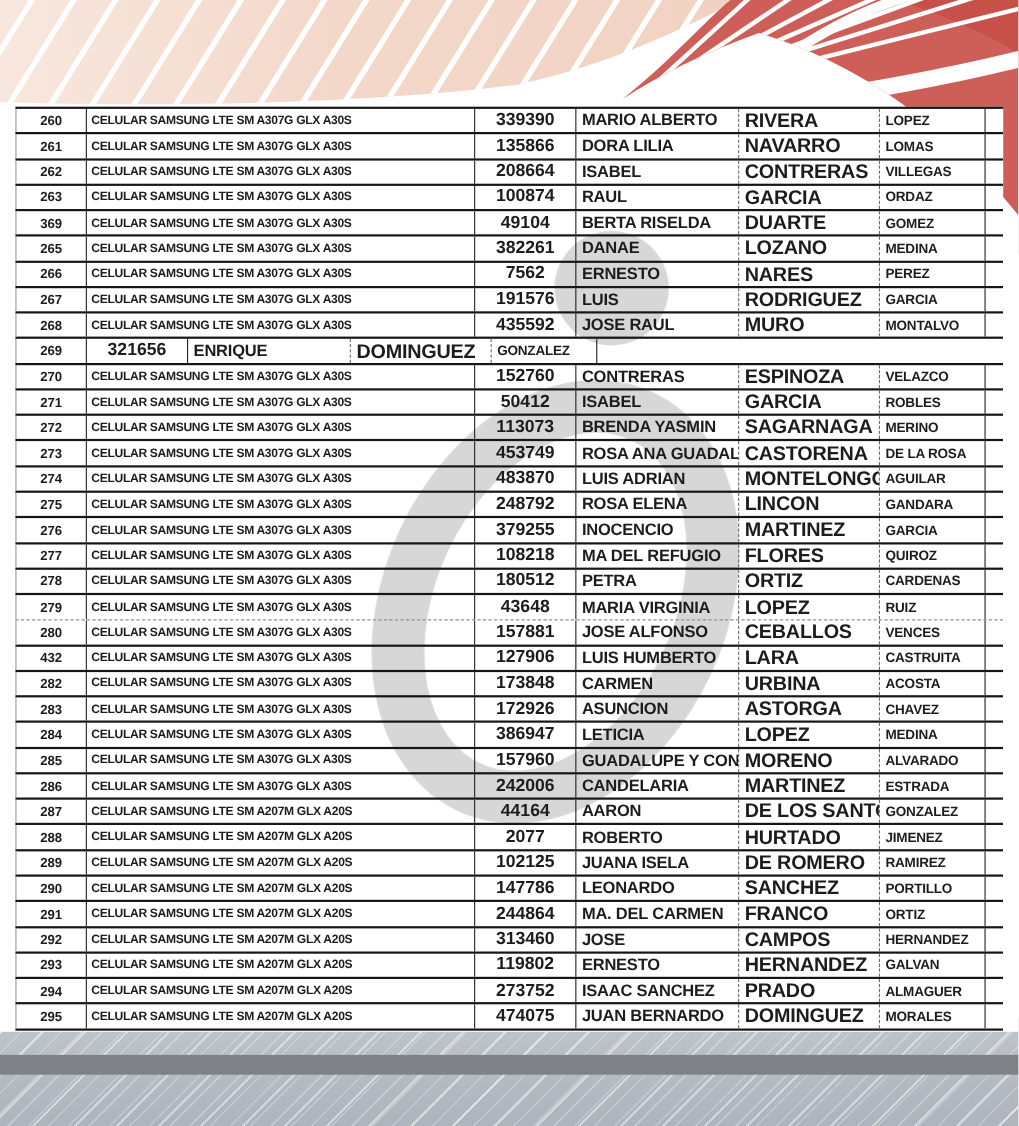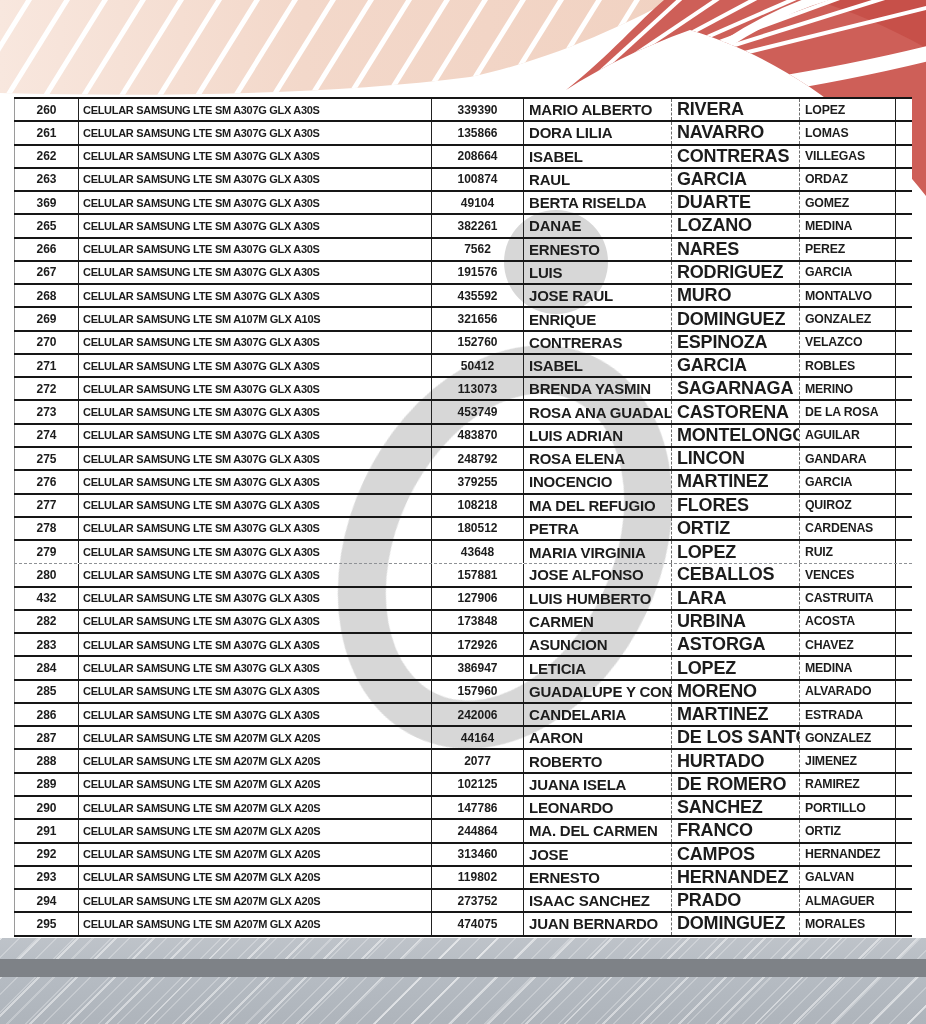--- a/index.html
+++ b/index.html
@@ -37,21 +37,21 @@
   }
   .t-row.page-break{border-bottom:1.5px dashed #8f9296;}
   .cell{
     box-sizing:border-box;height:100%;display:flex;align-items:center;
     color:#1c1c1c;font-weight:700;overflow:hidden;white-space:nowrap;
   }
   .c-num {width:65px; justify-content:center; font-size:12px;
           border-left:1px solid #9a9a9a; border-right:1.6px solid #222;}
   .c-desc{width:353px; padding-left:4px; font-size:11px; letter-spacing:-0.3px;
           border-right:1.6px solid #222;}
-  .c-id  {width:92px; justify-content:center; font-size:12px;
+  .c-id  {width:92px; justify-content:center; font-size:16px;
           border-right:1.4px solid #222;}
   .c-first{width:148px; padding-left:5px; font-size:15px; letter-spacing:-0.2px;
           border-right:1px dashed #6e6e6e;}
   .c-pat {width:128px; padding-left:5px; font-size:18px; letter-spacing:-0.2px;
           border-right:1px dashed #6e6e6e;}
   .c-mat {width:96px;  padding-left:5px; font-size:12.3px; letter-spacing:-0.2px;
           border-right:1.6px solid #222;}
 </style>
 </head>
 <body>
@@ -193,21 +193,20 @@
         <div class="t-row">
         <div class="cell c-num">268</div>
         <div class="cell c-desc">CELULAR SAMSUNG LTE SM A307G GLX A30S</div>
         <div class="cell c-id">435592</div>
         <div class="cell c-first">JOSE RAUL</div>
         <div class="cell c-pat">MURO</div>
         <div class="cell c-mat">MONTALVO</div>
       </div>
         <div class="t-row">
         <div class="cell c-num">269</div>
-        <div class="cell c-desc">CELULAR SAMSUNG LTE SM A107M GLX A10S</div>
         <div class="cell c-id">321656</div>
         <div class="cell c-first">ENRIQUE</div>
         <div class="cell c-pat">DOMINGUEZ</div>
         <div class="cell c-mat">GONZALEZ</div>
       </div>
         <div class="t-row">
         <div class="cell c-num">270</div>
         <div class="cell c-desc">CELULAR SAMSUNG LTE SM A307G GLX A30S</div>
         <div class="cell c-id">152760</div>
         <div class="cell c-first">CONTRERAS</div>

